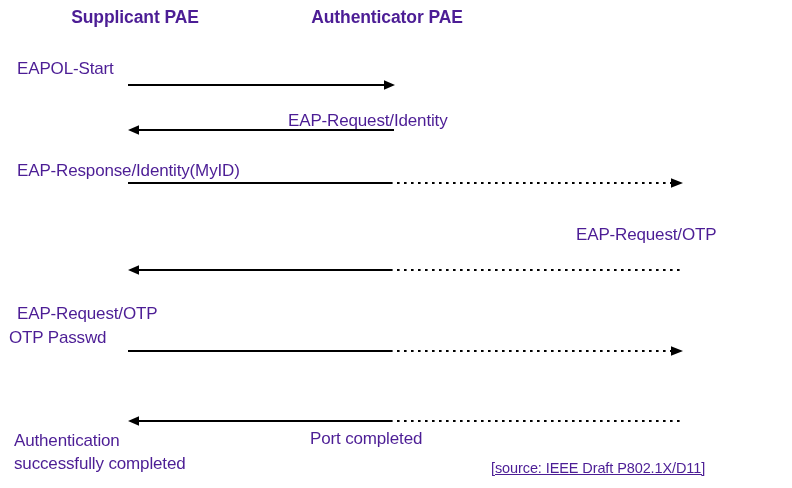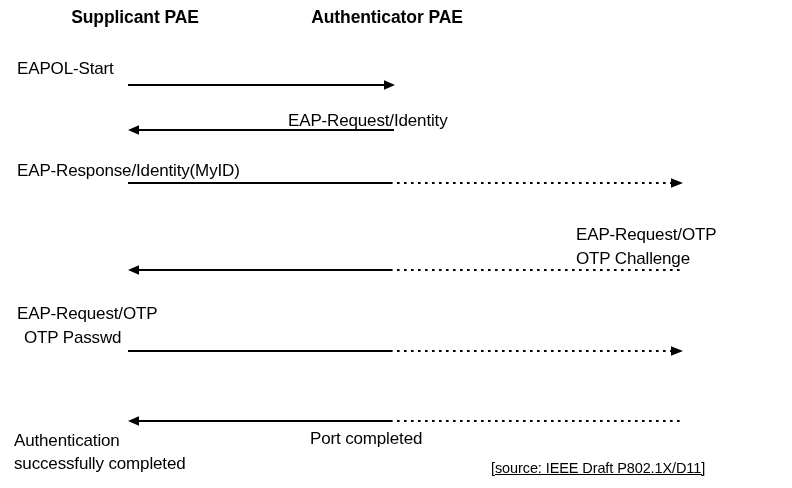--- a/index.html
+++ b/index.html
@@ -7,21 +7,21 @@
     padding: 0;
     background: #ffffff;
   }
   #page {
     position: relative;
     width: 792px;
     height: 488px;
     background: #ffffff;
     overflow: hidden;
     font-family: "Liberation Sans", sans-serif;
-    color: #000000;
+    color: #4c1d95;
   }
 
   
   .col-header {
     position: absolute;
     top: 6px;
     font-size: 17.5px;
     font-weight: bold;
     letter-spacing: -0.1px;
     white-space: nowrap;
@@ -92,32 +92,31 @@
 
   <div class="arrow" style="left:120px; top:176px; width:575px;">
     <svg width="575" height="14" viewBox="0 0 575 14">
       <line x1="8" y1="7" x2="270" y2="7" stroke="#000" stroke-width="2.2"></line>
       <line x1="270" y1="7" x2="553" y2="7" stroke="#000" stroke-width="2.2" stroke-dasharray="2.6 4.4" stroke-linecap="butt"></line>
       <polygon points="551,2.2 563,7 551,11.8" fill="#000"></polygon>
     </svg>
   </div>
 
   <div class="msg-label" style="left:576px; top:224px;">EAP-Request/OTP</div>
-  <div class="msg-label" style="left:576px; top:248px;">OTP Challenge</div>
 
   <div class="arrow" style="left:120px; top:263px; width:575px;">
     <svg width="575" height="14" viewBox="0 0 575 14">
       <line x1="17" y1="7" x2="270" y2="7" stroke="#000" stroke-width="2.2"></line>
       <line x1="270" y1="7" x2="563" y2="7" stroke="#000" stroke-width="2.2" stroke-dasharray="2.6 4.4" stroke-linecap="butt"></line>
       <polygon points="19,2.2 8,7 19,11.8" fill="#000"></polygon>
     </svg>
   </div>
 
   <div class="msg-label" style="left:17px; top:303px;">EAP-Request/OTP</div>
-  <div class="msg-label" style="left:24px; top:327px;text-align:right;">OTP Passwd</div>
+  <div class="msg-label" style="left:9px; top:327px;text-align:right;">OTP Passwd</div>
 
   <div class="arrow" style="left:120px; top:344px; width:575px;">
     <svg width="575" height="14" viewBox="0 0 575 14">
       <line x1="8" y1="7" x2="270" y2="7" stroke="#000" stroke-width="2.2"></line>
       <line x1="270" y1="7" x2="553" y2="7" stroke="#000" stroke-width="2.2" stroke-dasharray="2.6 4.4" stroke-linecap="butt"></line>
       <polygon points="551,2.2 563,7 551,11.8" fill="#000"></polygon>
     </svg>
   </div>
 
 

